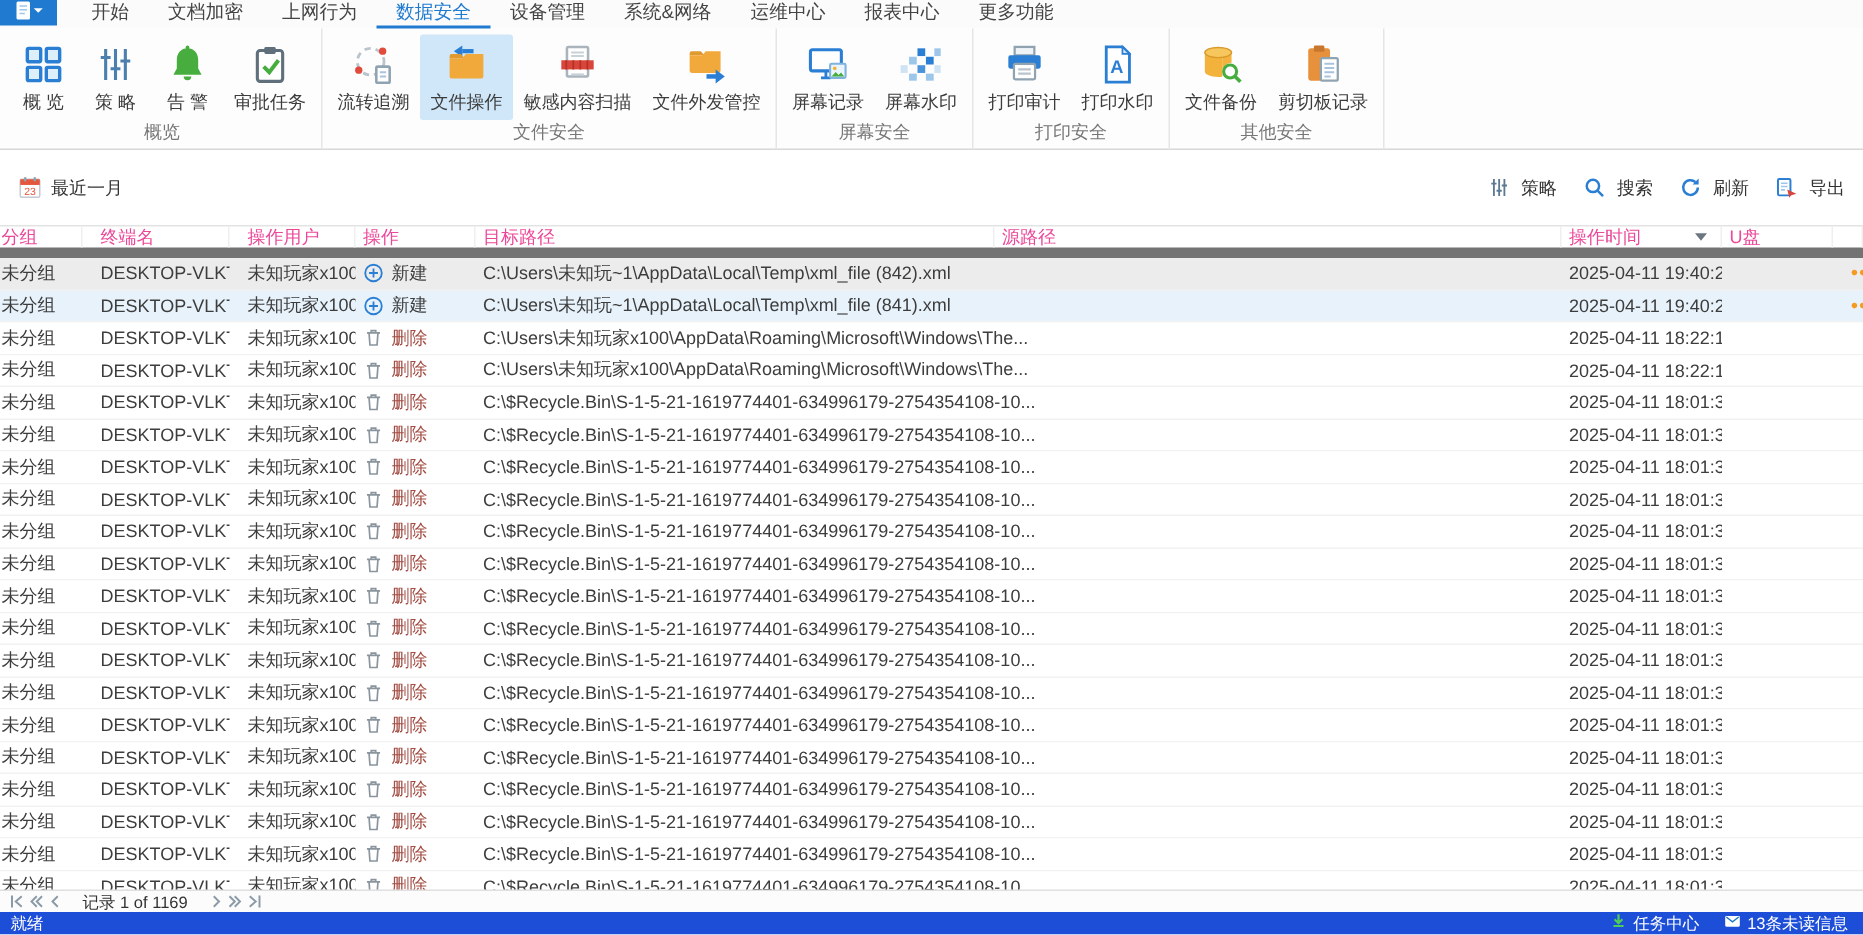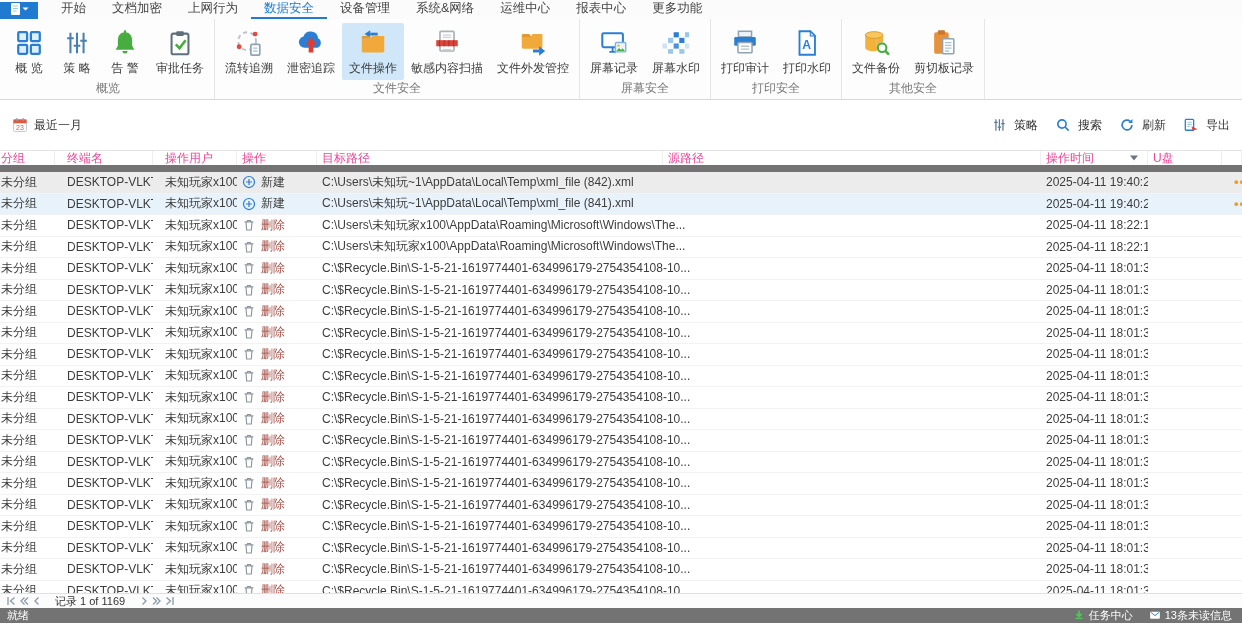--- a/index.html
+++ b/index.html
@@ -1,20 +1,20 @@
 <!DOCTYPE html>
 <html><head>
 <meta charset="utf-8">
 <style>
   * { box-sizing: border-box; margin: 0; padding: 0; }
   html,body { width:1242px; height:623px; overflow:hidden; background:#fff;
     font-family:"Liberation Sans","DejaVu Sans",sans-serif; font-size:12px; color:#333; }
 
   
-  .menubar { height:19px; display:flex; align-items:flex-end; background:#fbfbfb; }
+  .menubar { height:19px; display:flex; align-items:flex-start; background:#fbfbfb; }
   .app-btn { width:38px; background:#1f7ad0; display:flex; align-items:center; justify-content:center; cursor:pointer; }
   .tabs { display:flex; align-items:stretch; margin-left:10px; }
   .tab { padding:0 13px; display:flex; align-items:center; font-size:12.5px; color:#444;
          border-bottom:2px solid transparent; cursor:pointer; white-space:nowrap; }
   .tab.active { color:#1f7ad0; border-bottom-color:#1f7ad0; }
 
   
   .ribbon { height:81px; display:flex; background:#fdfdfd; border-bottom:1px solid #d8d8d8; padding-left:2px; }
   .rgroup { display:flex; flex-direction:column; border-right:1px solid #e6e6e6; padding:0 3px; }
   .ritems { display:flex; flex:1; align-items:flex-start; padding-top:4px; }
@@ -54,21 +54,21 @@
   .dots { color:#f59b22; font-weight:bold; font-size:13px; letter-spacing:1px; line-height:10px; }
 
   
   .pagebar { height:15px; display:flex; align-items:center; border-top:1px solid #e0e0e0; background:#fcfcfc;
              font-size:11px; color:#333; padding-left:4px; }
   .pgbtn { display:flex; align-items:center; justify-content:center; width:13px; height:13px; cursor:pointer; }
   .pgbtn svg { width:10px; height:10px; }
   .rectext { margin:0 12px; white-space:nowrap; }
 
   
-  .statusbar { height:15px; background:#737373; color:#fff; display:flex; align-items:center;
+  .statusbar { height:15px; background:#1d4ed8; color:#fff; display:flex; align-items:center;
                justify-content:space-between; font-size:11px; padding:0 10px 0 7px; }
   .sb-right { display:flex; align-items:center; gap:16px; }
   .sb-item { display:flex; align-items:center; gap:4px; cursor:pointer; }
   .sb-item svg { width:12px; height:12px; }
 </style>
 </head>
 <body>
 
 <div class="menubar">
   <div class="app-btn">
@@ -149,29 +149,20 @@
           <span class="ric">
             <svg viewBox="0 0 32 32">
               <circle cx="14" cy="14" r="9.5" fill="none" stroke="#b9c4cc" stroke-width="2" stroke-dasharray="4.5 3.5"></circle>
               <circle cx="22.5" cy="6.5" r="2.6" fill="#e24a3b"></circle>
               <circle cx="5.5" cy="20" r="2.6" fill="#e24a3b"></circle>
               <rect x="18" y="17.5" width="9.5" height="11.5" rx="1" fill="#fff" stroke="#8fa3b0" stroke-width="1.8"></rect>
               <path d="M20.5 21.5h4.5M20.5 24.5h4.5" stroke="#a9c3dd" stroke-width="1.4"></path>
             </svg>
           </span>
           <span class="rlabel">流转追溯</span>
-        </div>
-        <div class="ritem">
-          <span class="ric">
-            <svg viewBox="0 0 32 32">
-              <path d="M9 21a6 6 0 0 1-1-11.9A8 8 0 0 1 23.5 11 5.5 5.5 0 0 1 23 21H9z" fill="#2a7fd4"></path>
-              <path d="M16 10l6 7.5h-3.5V26h-5v-8.5H10z" fill="#e23c2e"></path>
-            </svg>
-          </span>
-          <span class="rlabel">泄密追踪</span>
         </div>
         <div class="ritem selected">
           <span class="ric">
             <svg viewBox="0 0 32 32">
               <path d="M21 6.5h-8" stroke="#2a7fd4" stroke-width="3" fill="none"></path>
               <path d="M13 2.5l-6 4 6 4z" fill="#2a7fd4"></path>
               <path d="M4 11.5V10a1.5 1.5 0 0 1 1.5-1.5H12l2.5 3H4z" fill="#e09a2f"></path>
               <path d="M4 11.5h9l2.5-3H28v16a1.5 1.5 0 0 1-1.5 1.5h-21A1.5 1.5 0 0 1 4 24.5v-13z" fill="#f2a93b"></path>
             </svg>
           </span>

